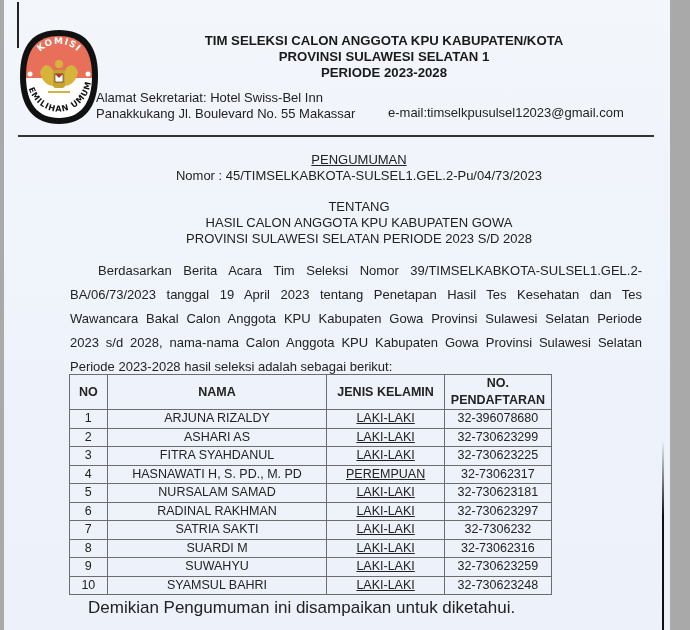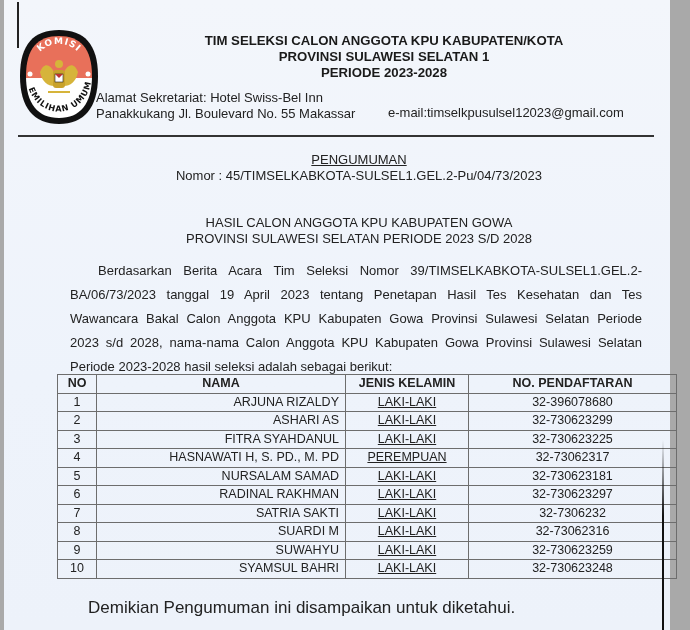--- a/index.html
+++ b/index.html
@@ -39,29 +39,29 @@
   }
   .underline { text-decoration: underline; }
   .para {
     position: absolute; left: 66px; width: 572px; font-size: 13px;
     color: #222; line-height: 24px; text-align: justify;
   }
   .para .line { display: block; text-align-last: justify; white-space: nowrap; }
   .para .line.last { text-align-last: left; }
   .para .indent { padding-left: 28px; }
   table.list {
-    position: absolute; left: 53px; top: 374px; width: 620px;
+    position: absolute; left: 65px; top: 374px; width: 483px;
     border-collapse: collapse; font-size: 12.5px; color: #222;
   }
   table.list th, table.list td {
     border: 1px solid #6d6d6d; height: 17.5px; padding: 0 6px; line-height: 17px;
   }
   table.list th { font-weight: bold; text-align: center; }
   td.c-no { width: 26px; text-align: center; }
-  td.c-nama { width: 236px; text-align: right; }
+  td.c-nama { width: 236px; text-align: center; }
   td.c-jk { width: 110px; text-align: center; text-decoration: underline; }
   td.c-np { text-align: center; }
   .closing {
     position: absolute; left: 84px; top: 598px; font-size: 17px; color: #222;
   }
 </style>
 </head>
 <body>
 
 <div class="page">
@@ -107,20 +107,21 @@
   <div class="header-title" style="top:65px">PERIODE 2023-2028</div>
 
   <div class="addr" style="left:92px; top:89px">Alamat Sekretariat: Hotel Swiss-Bel Inn</div>
   <div class="addr" style="left:92px; top:105px">Panakkukang Jl. Boulevard No. 55 Makassar</div>
   <div class="addr" style="left:384px; top:104px">e-mail:timselkpusulsel12023@gmail.com</div>
 
   <div class="rule"></div>
 
   <div class="center-line underline" style="top:152px">PENGUMUMAN</div>
   <div class="center-line" style="top:168px">Nomor : 45/TIMSELKABKOTA-SULSEL1.GEL.2-Pu/04/73/2023</div>
+  <div class="center-line" style="top:199px">TENTANG</div>
   <div class="center-line" style="top:215px">HASIL CALON ANGGOTA KPU KABUPATEN GOWA</div>
   <div class="center-line" style="top:231px">PROVINSI SULAWESI SELATAN PERIODE 2023 S/D 2028</div>
 
   <div class="para" style="top:259px">
     <span class="line indent">Berdasarkan Berita Acara Tim Seleksi Nomor   39/TIMSELKABKOTA-SULSEL1.GEL.2-</span>
     <span class="line">BA/06/73/2023 tanggal 19 April 2023 tentang Penetapan Hasil Tes Kesehatan dan Tes</span>
     <span class="line">Wawancara Bakal Calon Anggota KPU Kabupaten Gowa Provinsi Sulawesi Selatan Periode</span>
     <span class="line">2023 s/d 2028, nama-nama Calon Anggota KPU Kabupaten Gowa Provinsi Sulawesi Selatan</span>
     <span class="line last">Periode 2023-2028 hasil seleksi adalah sebagai berikut:</span>
   </div>

